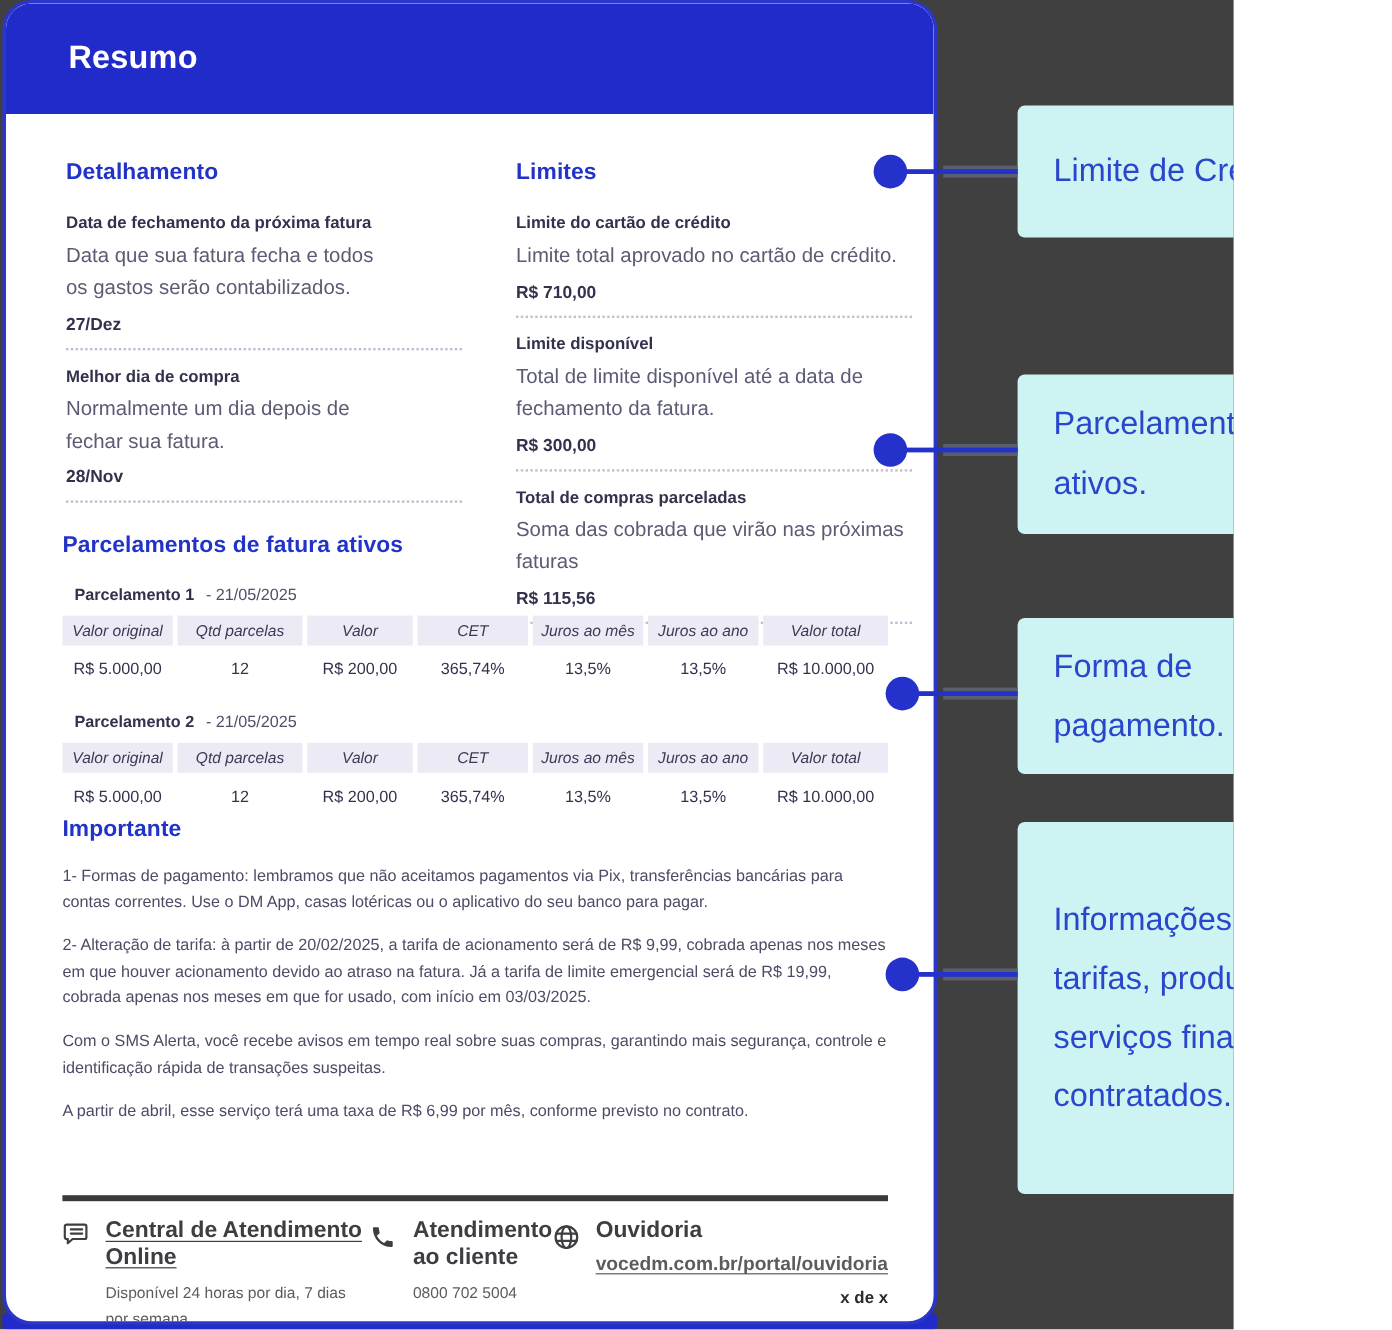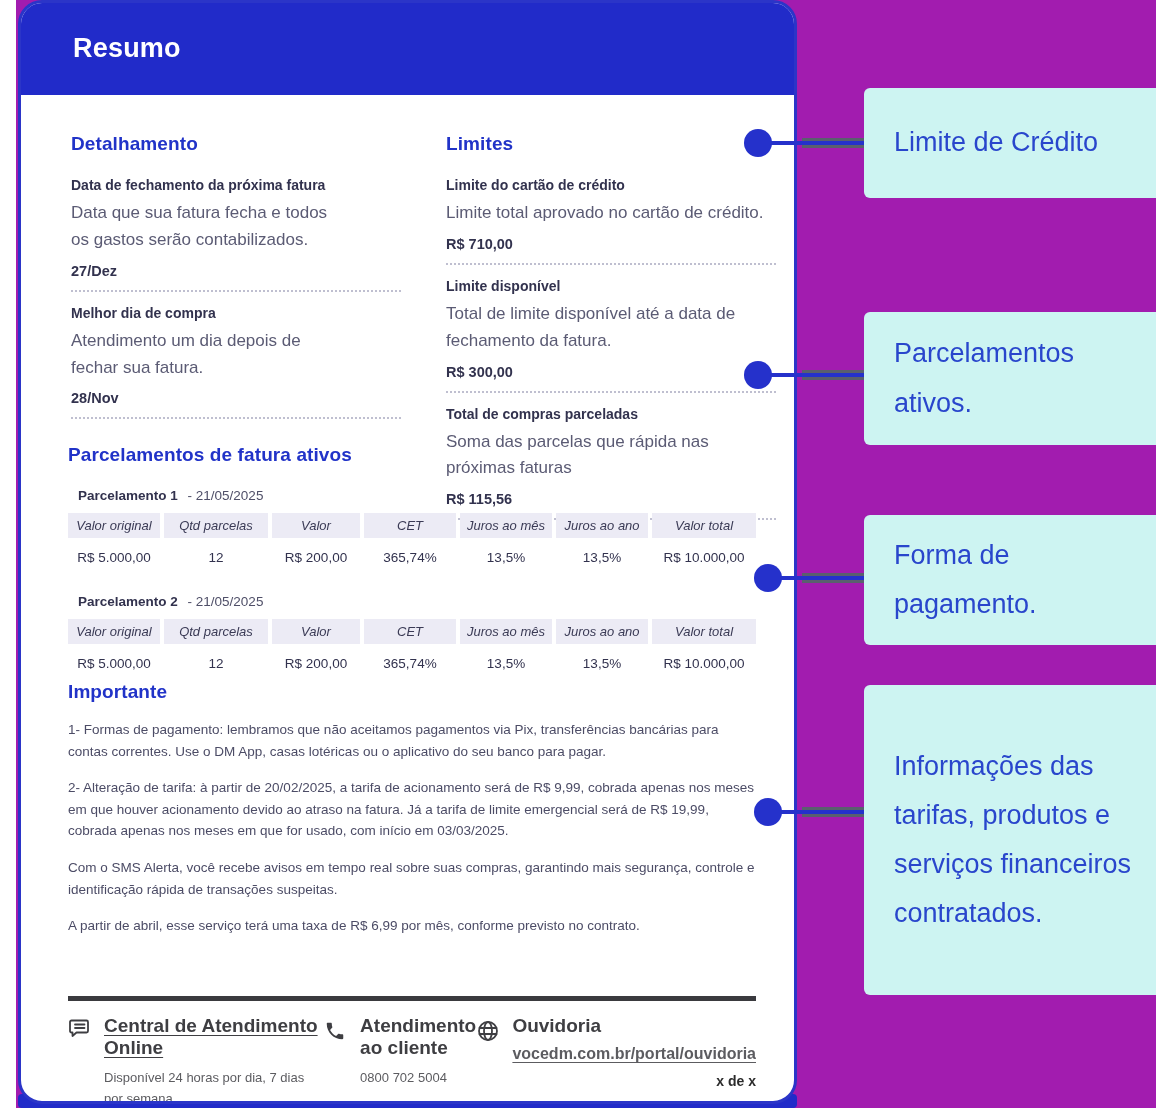--- a/index.html
+++ b/index.html
@@ -1,17 +1,17 @@
 <!DOCTYPE html>
 <html><head>
 <meta charset="utf-8">
 <style>
   html,body{margin:0;padding:0;background:#ffffff;}
   body{font-family:"Liberation Sans", sans-serif; -webkit-font-smoothing:antialiased;}
-  #stage{position:relative;width:1140px;height:1108px;background:#a21caf;overflow:hidden;margin-left:16px;}
+  #stage{position:relative;width:1028px;height:1108px;background:#404040;overflow:hidden;}
 
   
   .next-page-peek{position:absolute;left:2px;top:1094px;width:779px;height:14px;background:#212BC9;border-radius:4px;z-index:0;}
   .card{position:absolute;left:2px;top:0;width:779px;height:1104px;background:#ffffff;
         border:3px solid #2B35C8;border-radius:24px;box-sizing:border-box;z-index:1;overflow:hidden;}
   .card-header{position:absolute;left:0;top:0;width:100%;height:92px;background:#212BC9;}
   .card-title{position:absolute;left:52px;top:30px;color:#ffffff;font-size:27px;font-weight:bold;letter-spacing:.2px;}
 
   .section-heading{color:#2133C8;font-size:19px;font-weight:bold;letter-spacing:.1px;}
 
@@ -93,21 +93,21 @@
 
       <div class="info-item">
         <div class="info-label">Data de fechamento da próxima fatura</div>
         <div class="info-desc">Data que sua fatura fecha e todos os gastos serão contabilizados.</div>
         <div class="info-value">27/Dez</div>
         <div class="dotted-divider"></div>
       </div>
 
       <div class="info-item">
         <div class="info-label">Melhor dia de compra</div>
-        <div class="info-desc">Atendimento um dia depois de fechar sua fatura.</div>
+        <div class="info-desc">Normalmente um dia depois de fechar sua fatura.</div>
         <div class="info-value">28/Nov</div>
         <div class="dotted-divider"></div>
       </div>
     </div>
 
     <div class="col col-lim">
       <div class="section-heading">Limites</div>
 
       <div class="info-item">
         <div class="info-label">Limite do cartão de crédito</div>
@@ -118,21 +118,21 @@
 
       <div class="info-item">
         <div class="info-label">Limite disponível</div>
         <div class="info-desc">Total de limite disponível até a data de fechamento da fatura.</div>
         <div class="info-value">R$ 300,00</div>
         <div class="dotted-divider"></div>
       </div>
 
       <div class="info-item">
         <div class="info-label">Total de compras parceladas</div>
-        <div class="info-desc">Soma das parcelas que rápida nas próximas faturas</div>
+        <div class="info-desc">Soma das cobrada que virão nas próximas faturas</div>
         <div class="info-value">R$ 115,56</div>
         <div class="dotted-divider"></div>
       </div>
     </div>
 
     <div class="parcelamentos">
       <div class="section-heading">Parcelamentos de fatura ativos</div>
 
       <div class="table-block">
         <div class="table-title-line">

